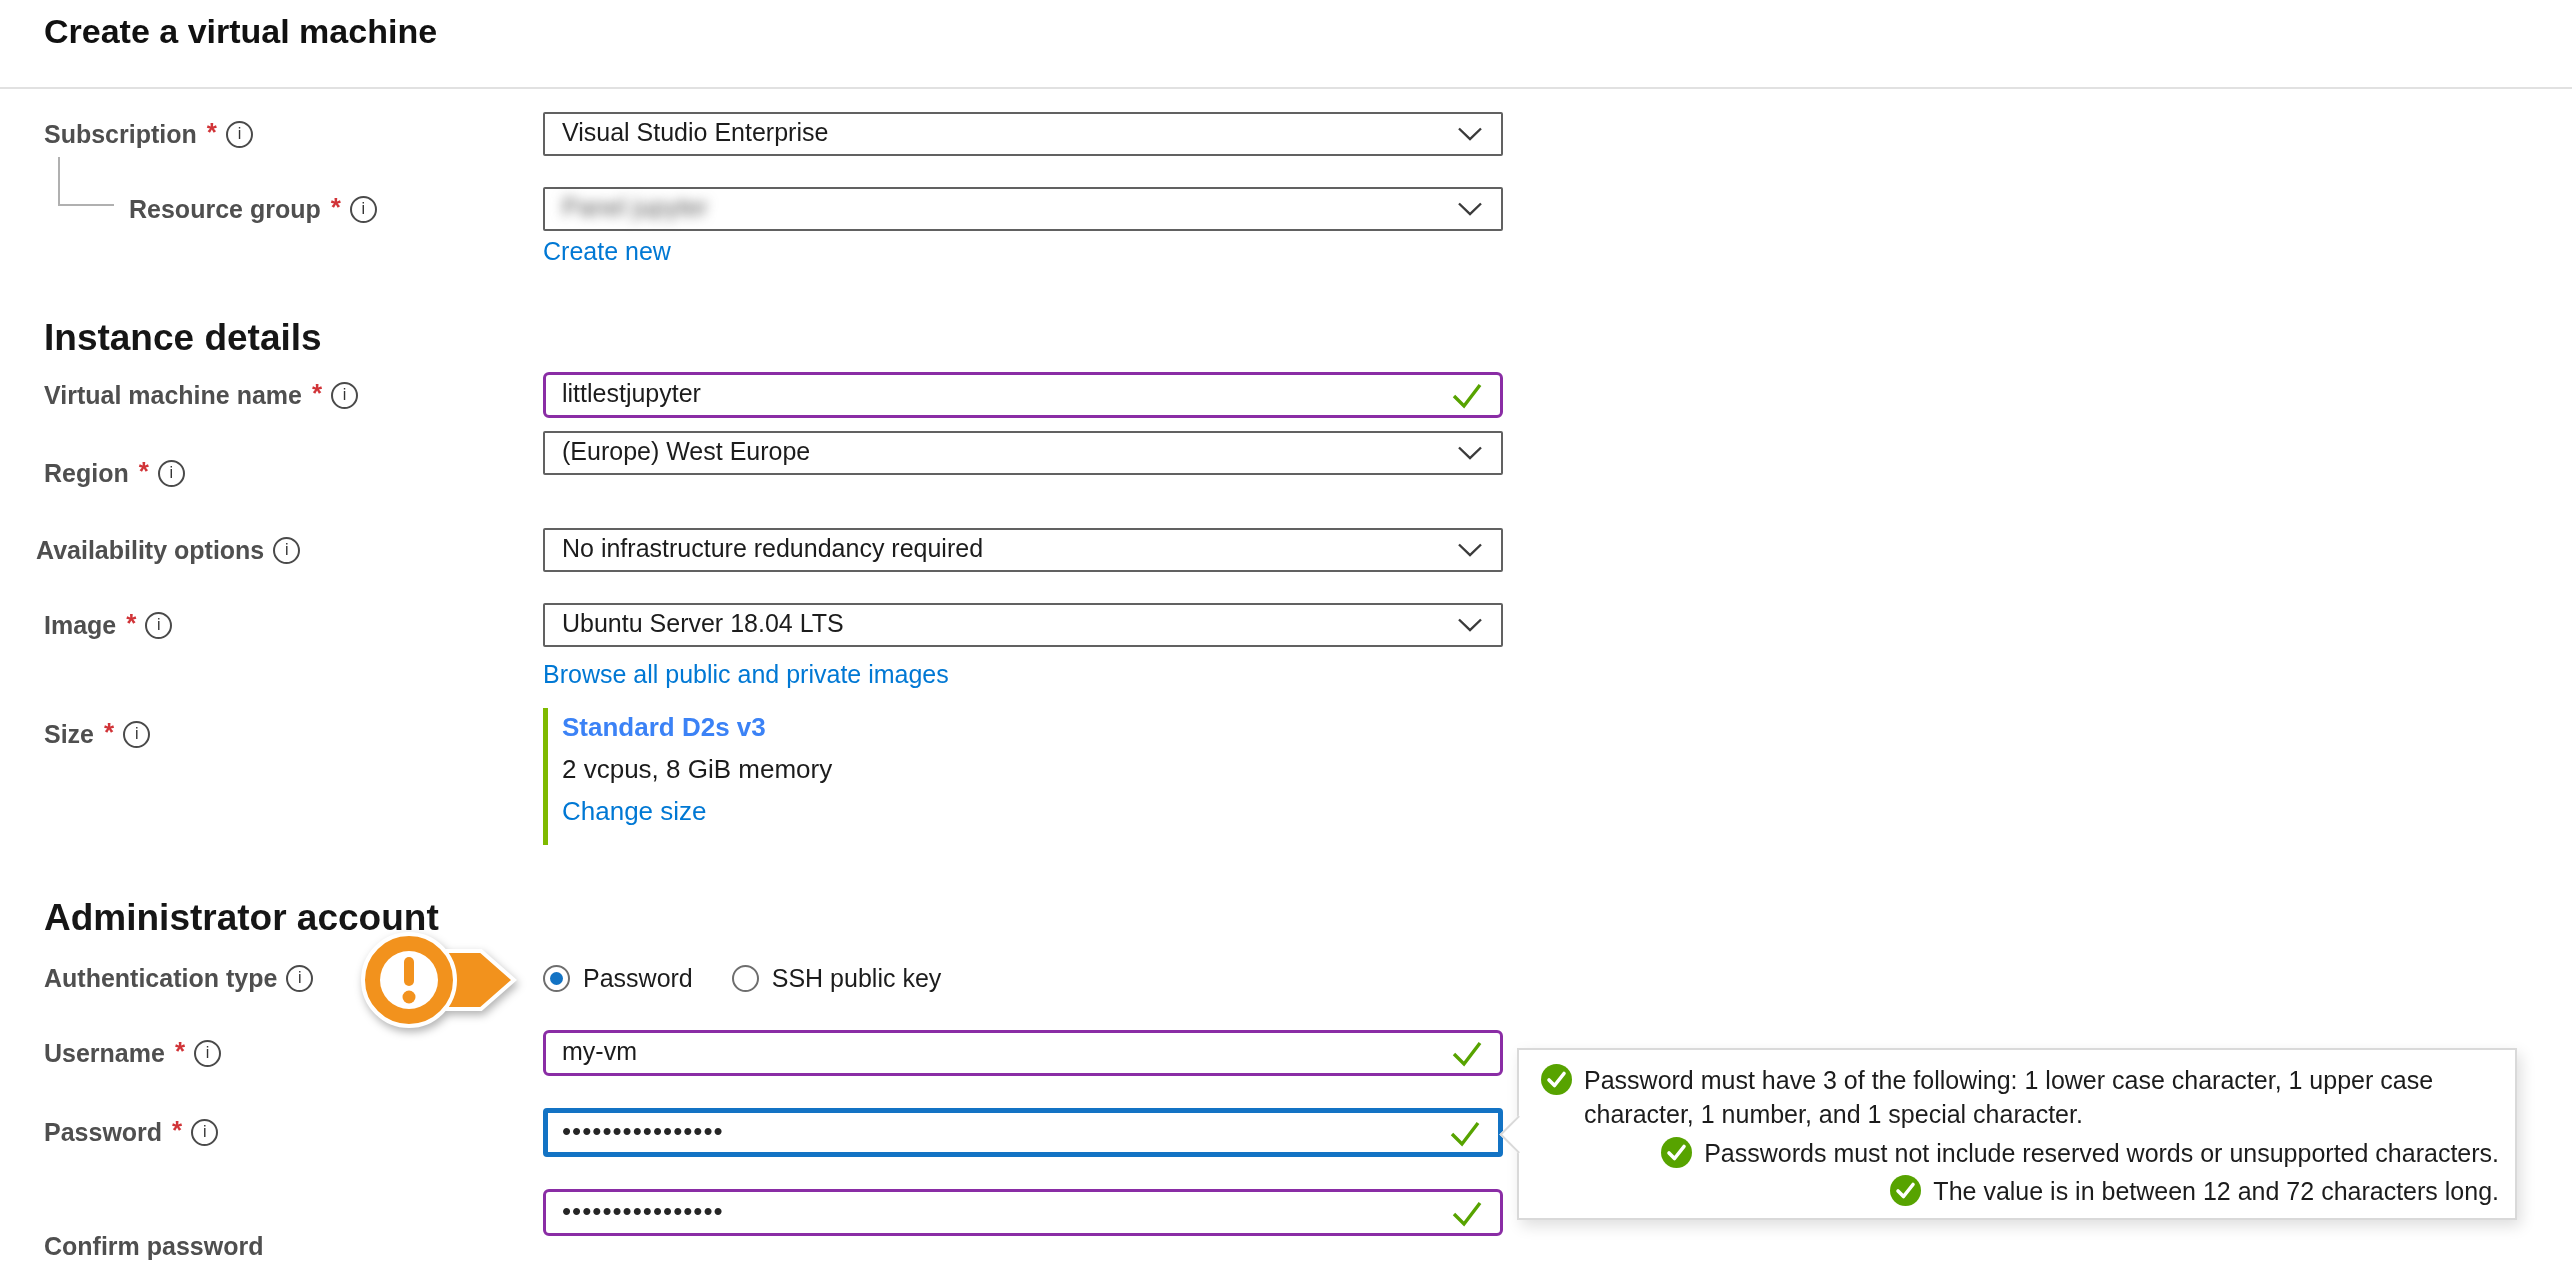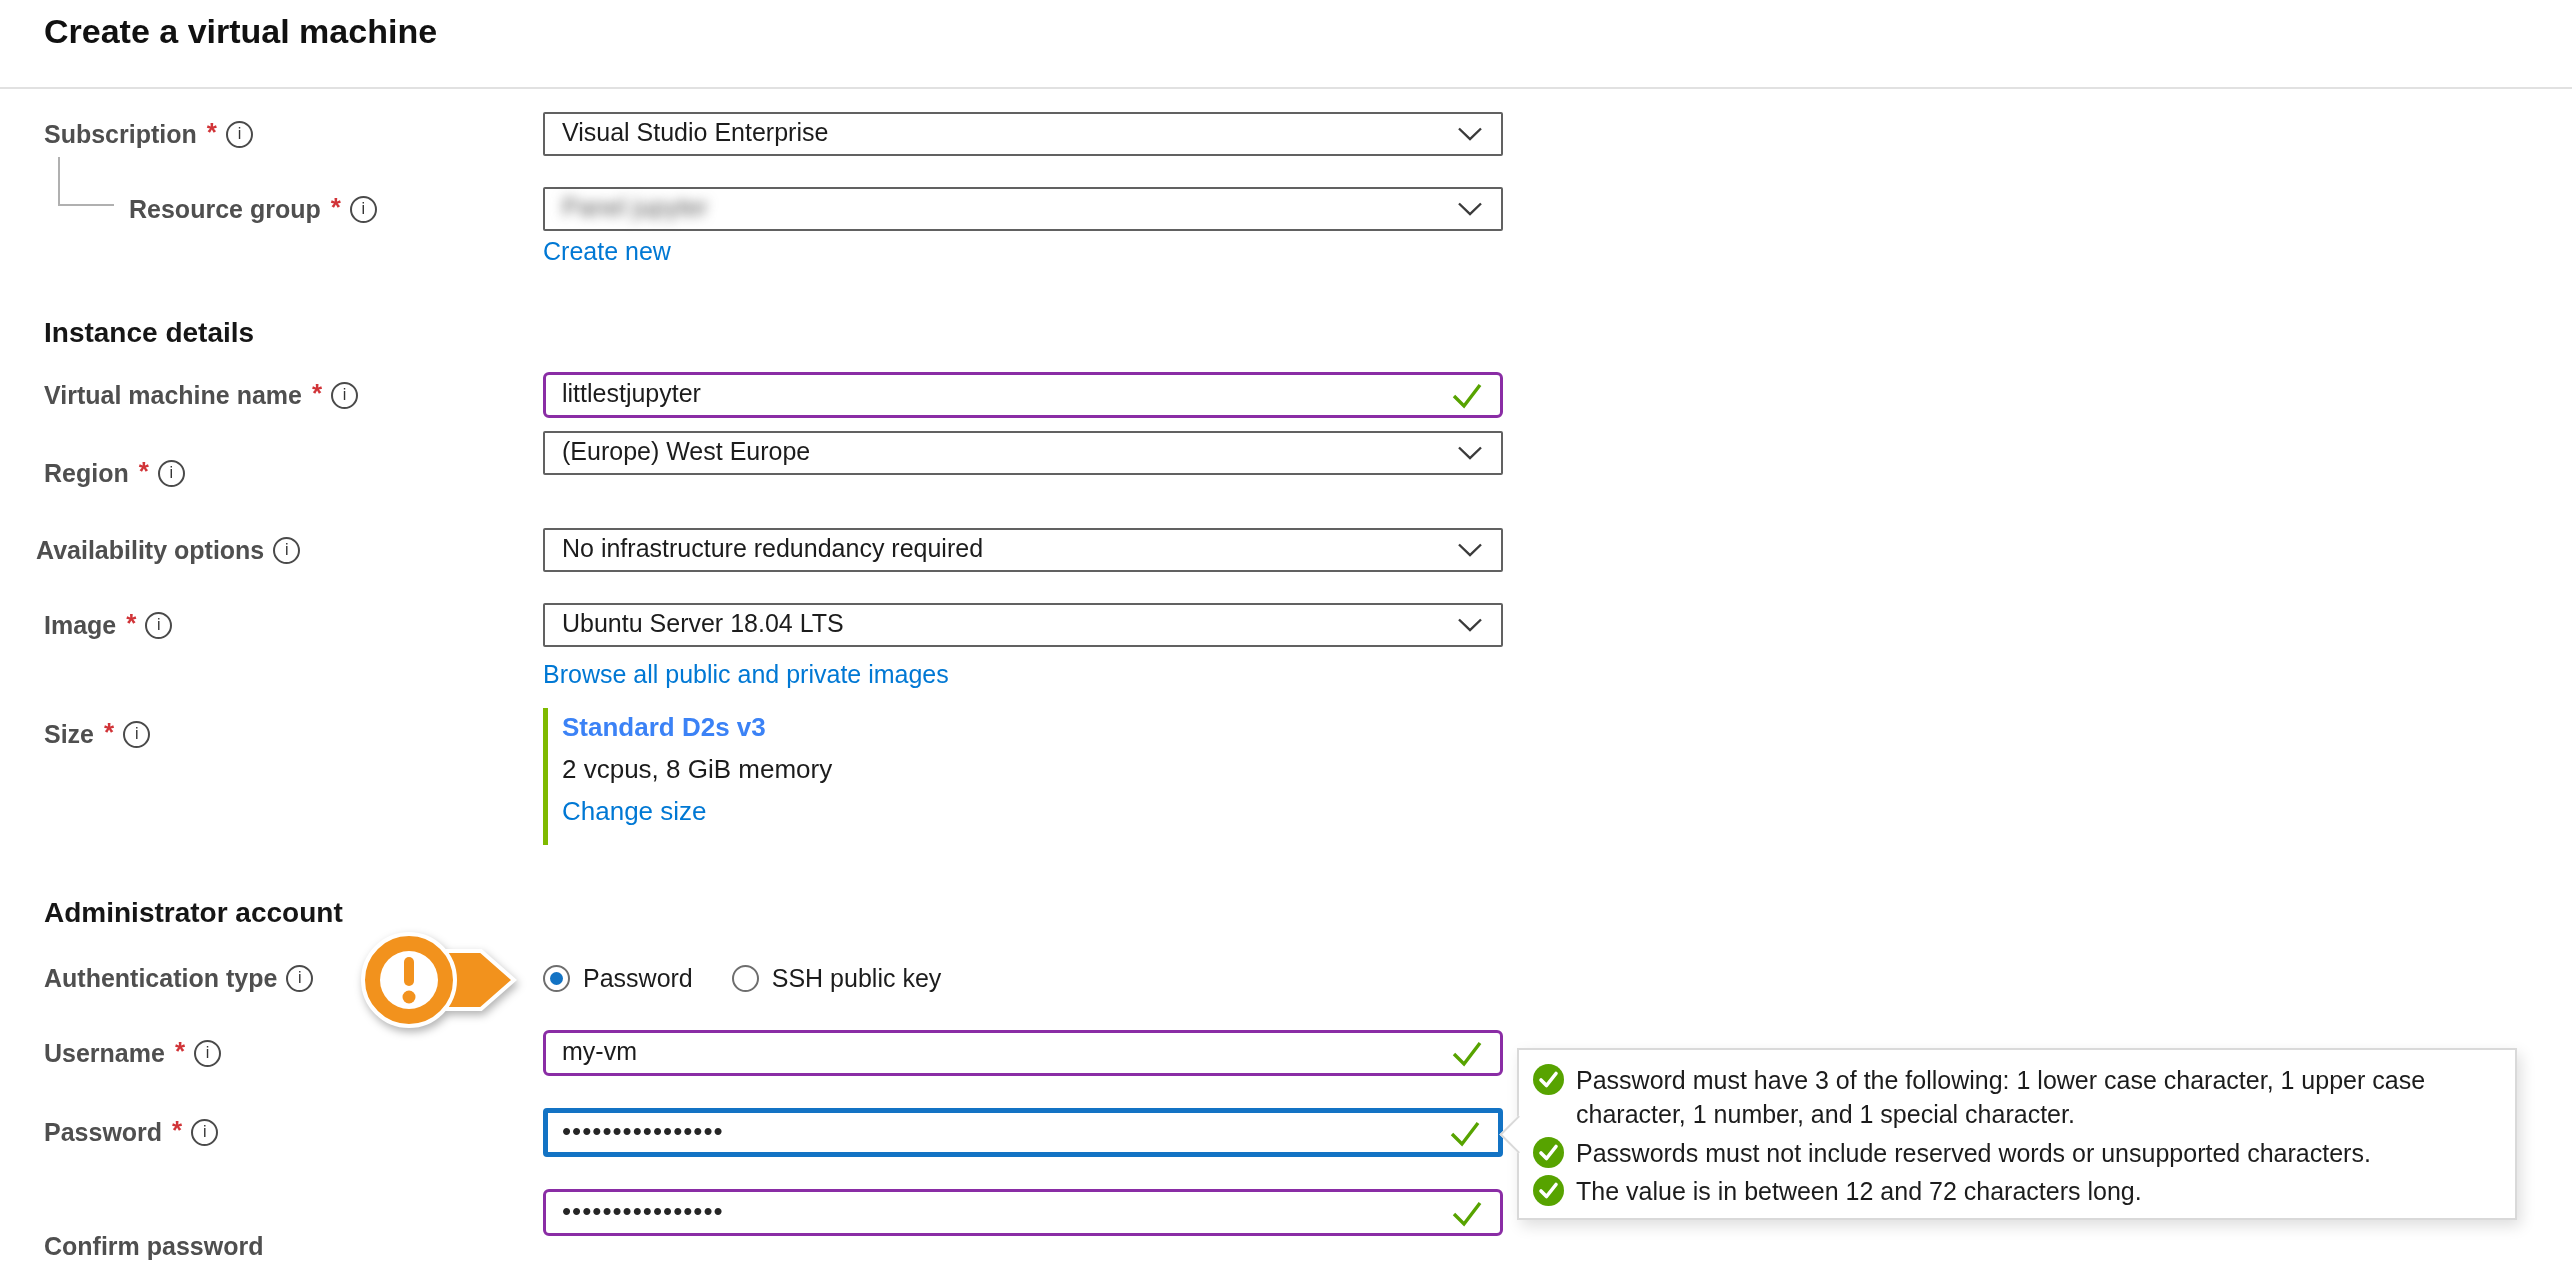--- a/index.html
+++ b/index.html
@@ -29,21 +29,21 @@
          font-size:25px; color:#1c1c1c; cursor:pointer; }
   .fld .chev { position:absolute; right:18px; top:50%; transform:translateY(-50%); }
   .fld-valid { border:3px solid #8a2da5; border-radius:6px; padding-left:16px; }
   .fld-focus { border:5px solid #1373c4; border-radius:4px; padding-left:14px; }
   .check { position:absolute; right:16px; top:50%; transform:translateY(-50%); }
   .blurred { filter:blur(6px); color:#5a5a5a; }
   .dots { font-size:26px; letter-spacing:1px; color:#262626; padding-top:2px; }
 
   .link { position:absolute; color:#0078d4; font-size:25px; cursor:pointer; text-decoration:none; }
 
-  .section-h { position:absolute; left:44px; font-size:28px; font-weight:700; color:#161616; }
+  .section-h { position:absolute; left:44px; font-size:37px; font-weight:700; color:#161616; }
 
   
   .conn-v { left:58px; top:157px; width:2px; height:49px; background:#b0b0b0; }
   .conn-h { left:58px; top:204px; width:56px; height:2px; background:#b0b0b0; }
 
   
   .size-bar { left:543px; top:708px; width:5px; height:137px; background:#7fba00; }
   .size-name  { left:562px; top:712px; font-size:26px; font-weight:700; color:#3b82f6; }
   .size-specs { left:562px; top:754px; font-size:26px; color:#1c1c1c; }
 
@@ -57,21 +57,21 @@
   .radio-lbl { font-size:25px; color:#1c1c1c; }
 
   
   .tooltip { left:1517px; top:1048px; width:1000px; height:172px; background:#fff;
              border:2px solid #d9d9d9; box-shadow:4px 6px 14px rgba(0,0,0,.13);
              padding:13px 16px 10px 14px; display:flex; flex-direction:column;
              justify-content:space-between; }
   .tooltip::before { content:''; position:absolute; left:-14px; top:71px; width:25px; height:25px;
              background:#fff; border-left:2px solid #d9d9d9; border-bottom:2px solid #d9d9d9;
              transform:rotate(45deg); }
-  .tt-item { display:flex; align-items:flex-start; gap:12px; }
+  .tt-item { display:flex; align-items:flex-start; gap:12px;justify-content:flex-end; }
   .tt-dot { width:31px; height:31px; border-radius:50%; background:#57a300; flex:none;
             display:flex; align-items:center; justify-content:center; margin-top:1px; }
   .tt-text { font-size:25px; line-height:34px; color:#1c1c1c; max-width:915px; }
 
   .badge { left:352px; top:924px; filter:drop-shadow(2px 4px 4px rgba(0,0,0,.30)); }
 </style>
 </head>
 <body>
 
 <h1 class="abs page-title">Create a virtual machine</h1>

